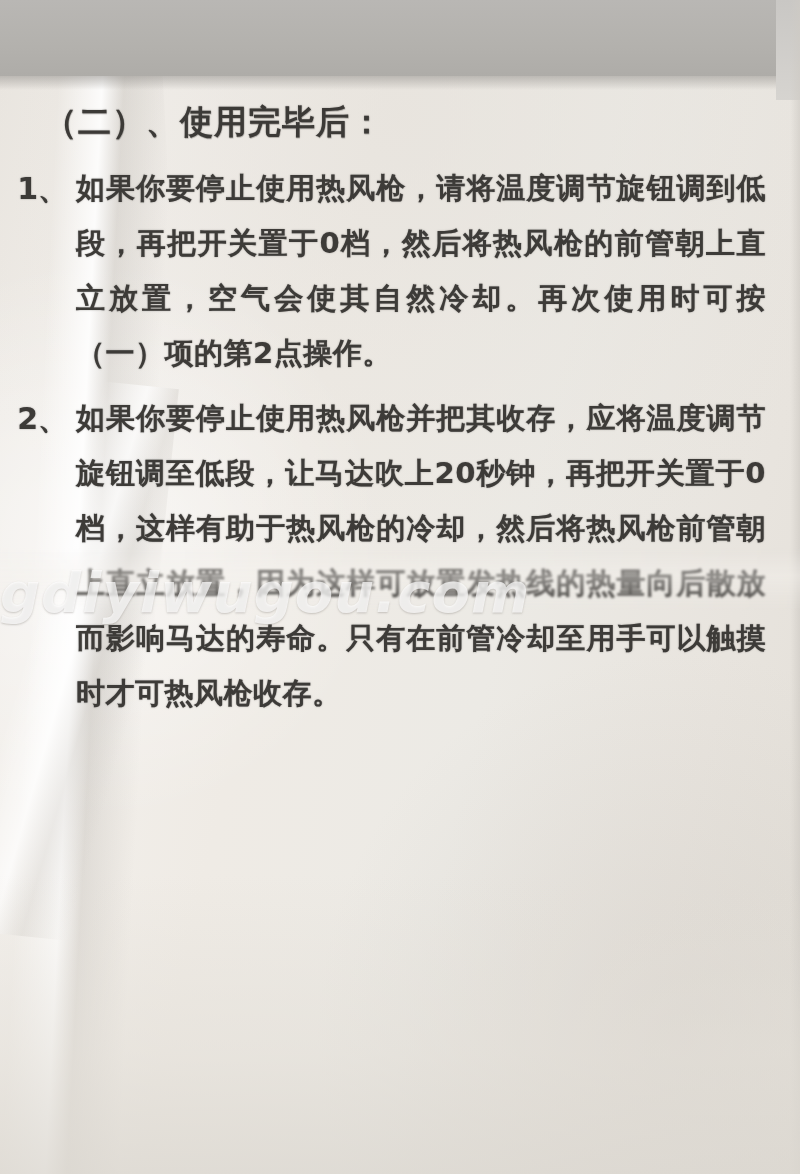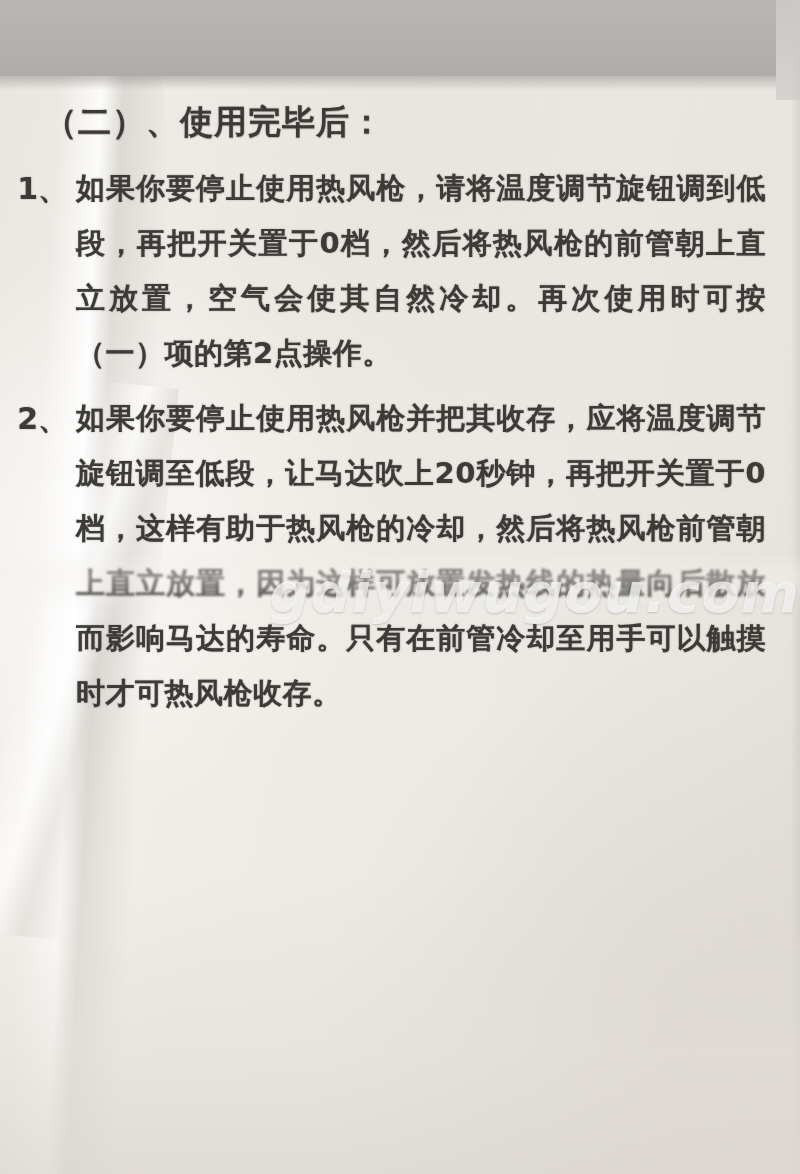--- a/index.html
+++ b/index.html
@@ -159,21 +159,21 @@
     backdrop-filter: blur(1.2px);
     background: linear-gradient(180deg, rgba(244,241,237,0.0) 0%, rgba(244,241,237,0.45) 45%, rgba(244,241,237,0.0) 100%);
     pointer-events: none;
   }
 
   .watermark {
     position: absolute;
     left: 0;
     top: 560px;
     width: 800px;
-    text-align: right;
+    text-align: left;
     font-family: "DejaVu Sans", sans-serif;
     font-weight: bold;
     font-style: italic;
     font-size: 56px;
     letter-spacing: 1px;
     color: rgba(255,255,255,0.72);
     text-shadow: 0 1px 2px rgba(120,116,110,0.35);
     pointer-events: none;
     user-select: none;
   }

